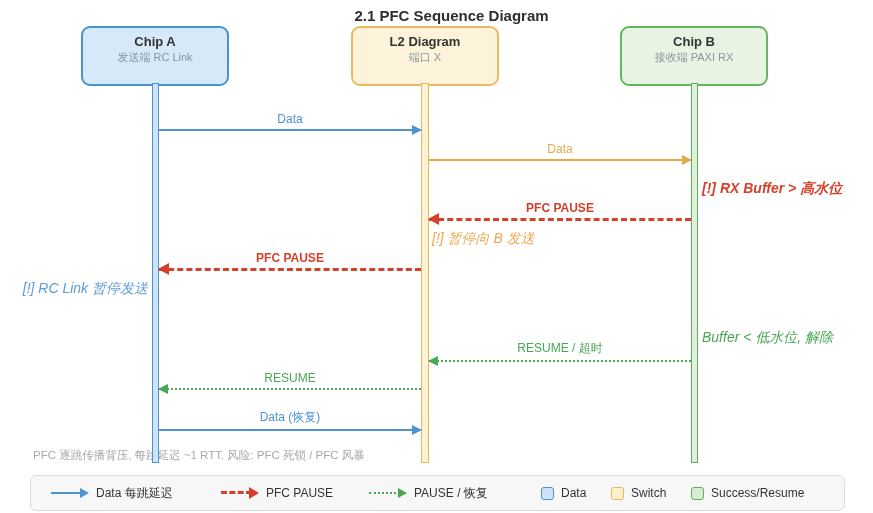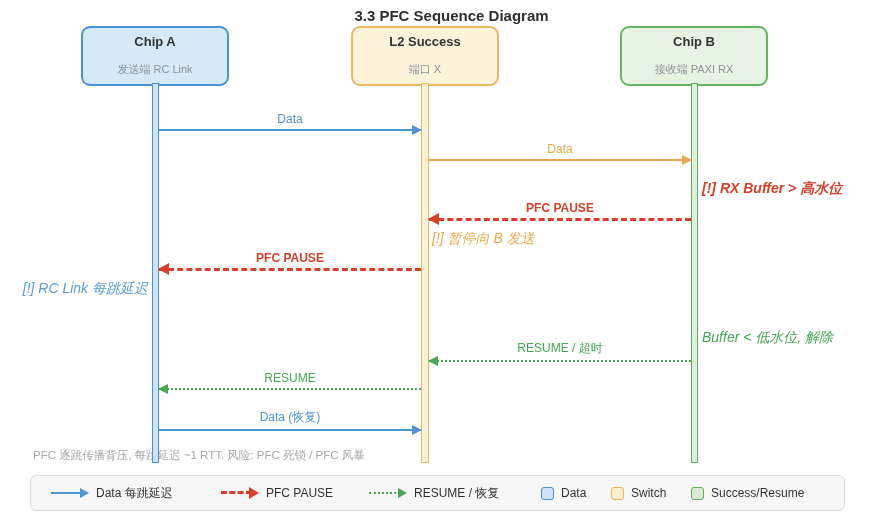--- a/index.html
+++ b/index.html
@@ -9,21 +9,21 @@
   .title{position:absolute;top:7px;left:30px;right:0;text-align:center;
          font-size:15px;font-weight:bold;color:#2f2f2f;}
 
   
   .actor{position:absolute;top:26px;width:148px;height:60px;border-radius:9px;
          border:2px solid;text-align:center;box-sizing:border-box;padding-top:6px;}
   .actor-blue{background:#d5e9f8;border-color:#4b92d4;}
   .actor-orange{background:#fdf3da;border-color:#ecba5e;}
   .actor-green{background:#e7f4e3;border-color:#67b562;}
   .actor-name{font-size:13px;font-weight:bold;color:#333;}
-  .actor-sub{font-size:11px;color:#8c959d;margin-top:13px;}
+  .actor-sub{font-size:11px;color:#8c959d;margin-top:1px;}
 
   
   .bar{position:absolute;top:83px;height:380px;box-sizing:border-box;border:1px solid;}
   .bar-a{left:152px;width:7px;background:#cde4f6;border-color:#4b92d4;}
   .bar-s{left:421px;width:8px;background:#fcf0d5;border-color:#e8b85f;}
   .bar-b{left:691px;width:7px;background:#def0db;border-color:#5fae5c;}
 
   
   .msg{position:absolute;height:0;}
   .c-blue{color:#4e94d3;} .c-orange{color:#e9a94b;}
@@ -66,28 +66,28 @@
            border-left-width:10px;top:0;}
   .swatch{width:13px;height:13px;border-radius:3px;border:1.5px solid;
           box-sizing:border-box;flex:none;}
   .sw-chip{background:#cfe3f6;border-color:#4b92d4;}
   .sw-switch{background:#fdf0cd;border-color:#e8b85f;}
   .sw-success{background:#d8ecd4;border-color:#5fae5c;}
 </style>
 </head>
 <body>
 
-<div class="title">3.3 PFC Sequence Diagram</div>
+<div class="title">2.1 PFC Sequence Diagram</div>
 
 <div class="actor actor-blue" style="left:81px">
   <div class="actor-name">Chip A</div>
   <div class="actor-sub">发送端 RC Link</div>
 </div>
 <div class="actor actor-orange" style="left:351px">
-  <div class="actor-name">L2 Success</div>
+  <div class="actor-name">L2 Diagram</div>
   <div class="actor-sub">端口 X</div>
 </div>
 <div class="actor actor-green" style="left:620px">
   <div class="actor-name">Chip B</div>
   <div class="actor-sub">接收端 PAXI RX</div>
 </div>
 
 <div class="footnote">PFC 逐跳传播背压, 每跳延迟 ~1 RTT. 风险: PFC 死锁 / PFC 风暴</div>
 
 <div class="bar bar-a"></div>
@@ -125,21 +125,21 @@
   <div class="mhead"></div>
 </div>
 <div class="msg c-blue s-solid dir-right" style="left:159px;top:430px;width:262px">
   <div class="mlabel">Data (恢复)</div>
   <div class="mline"></div>
   <div class="mhead"></div>
 </div>
 
 <div class="ann ann-red" style="left:702px;top:180px">[!] RX Buffer &gt; 高水位</div>
 <div class="ann ann-orange" style="left:432px;top:230px">[!] 暂停向 B 发送</div>
-<div class="ann ann-blue" style="right:725px;top:280px;text-align:right">[!] RC Link 每跳延迟</div>
+<div class="ann ann-blue" style="right:725px;top:280px;text-align:right">[!] RC Link 暂停发送</div>
 <div class="ann ann-green" style="left:702px;top:329px">Buffer &lt; 低水位, 解除</div>
 
 <div class="legend">
   <div class="lg-item" style="left:20px">
     <span class="lg-arrow c-blue s-solid">
         <span class="lg-line"></span>
         <span class="lg-head"></span>
       </span>
     <span class="lg-label">Data 每跳延迟</span>
   </div>
@@ -148,21 +148,21 @@
         <span class="lg-line"></span>
         <span class="lg-head"></span>
       </span>
     <span class="lg-label">PFC PAUSE</span>
   </div>
   <div class="lg-item" style="left:338px">
     <span class="lg-arrow c-green s-dotted">
         <span class="lg-line"></span>
         <span class="lg-head"></span>
       </span>
-    <span class="lg-label">RESUME / 恢复</span>
+    <span class="lg-label">PAUSE / 恢复</span>
   </div>
   <div class="lg-item" style="left:510px">
     <span class="swatch sw-chip"></span>
     <span class="lg-label">Data</span>
   </div>
   <div class="lg-item" style="left:660px">
     <span class="swatch sw-success"></span>
     <span class="lg-label">Success/Resume</span>
   </div>
   <div class="lg-item" style="left:580px">

